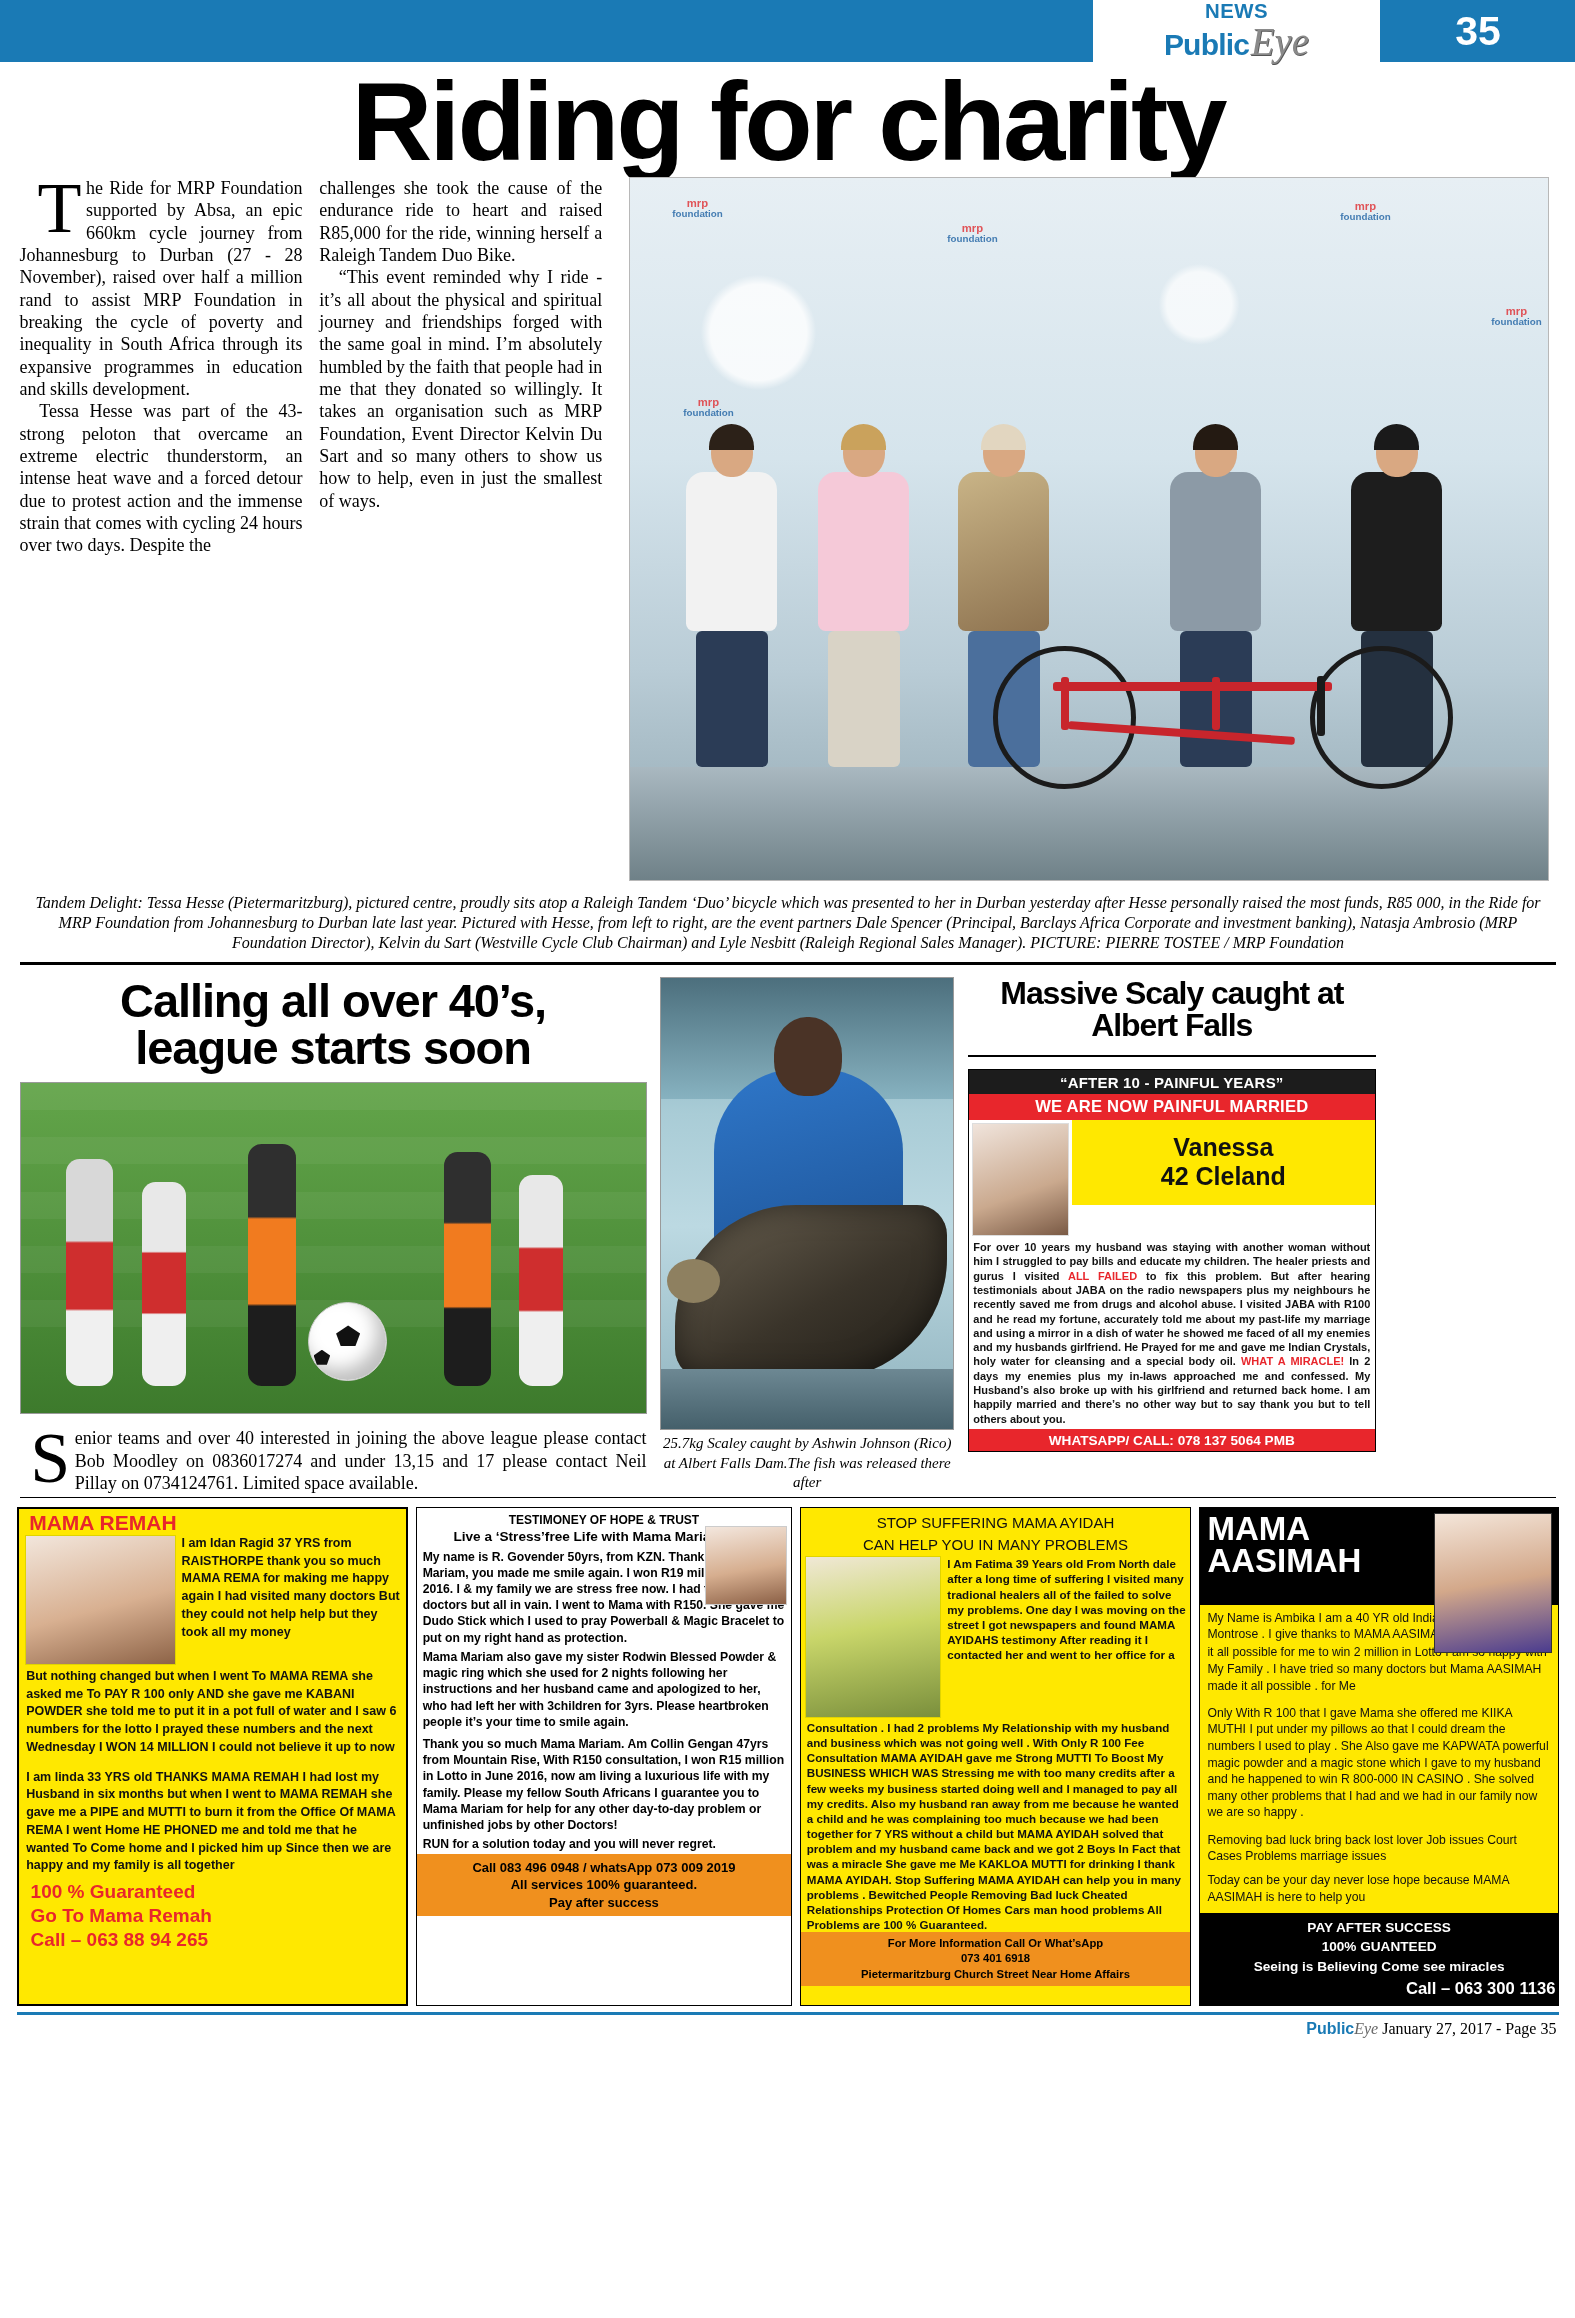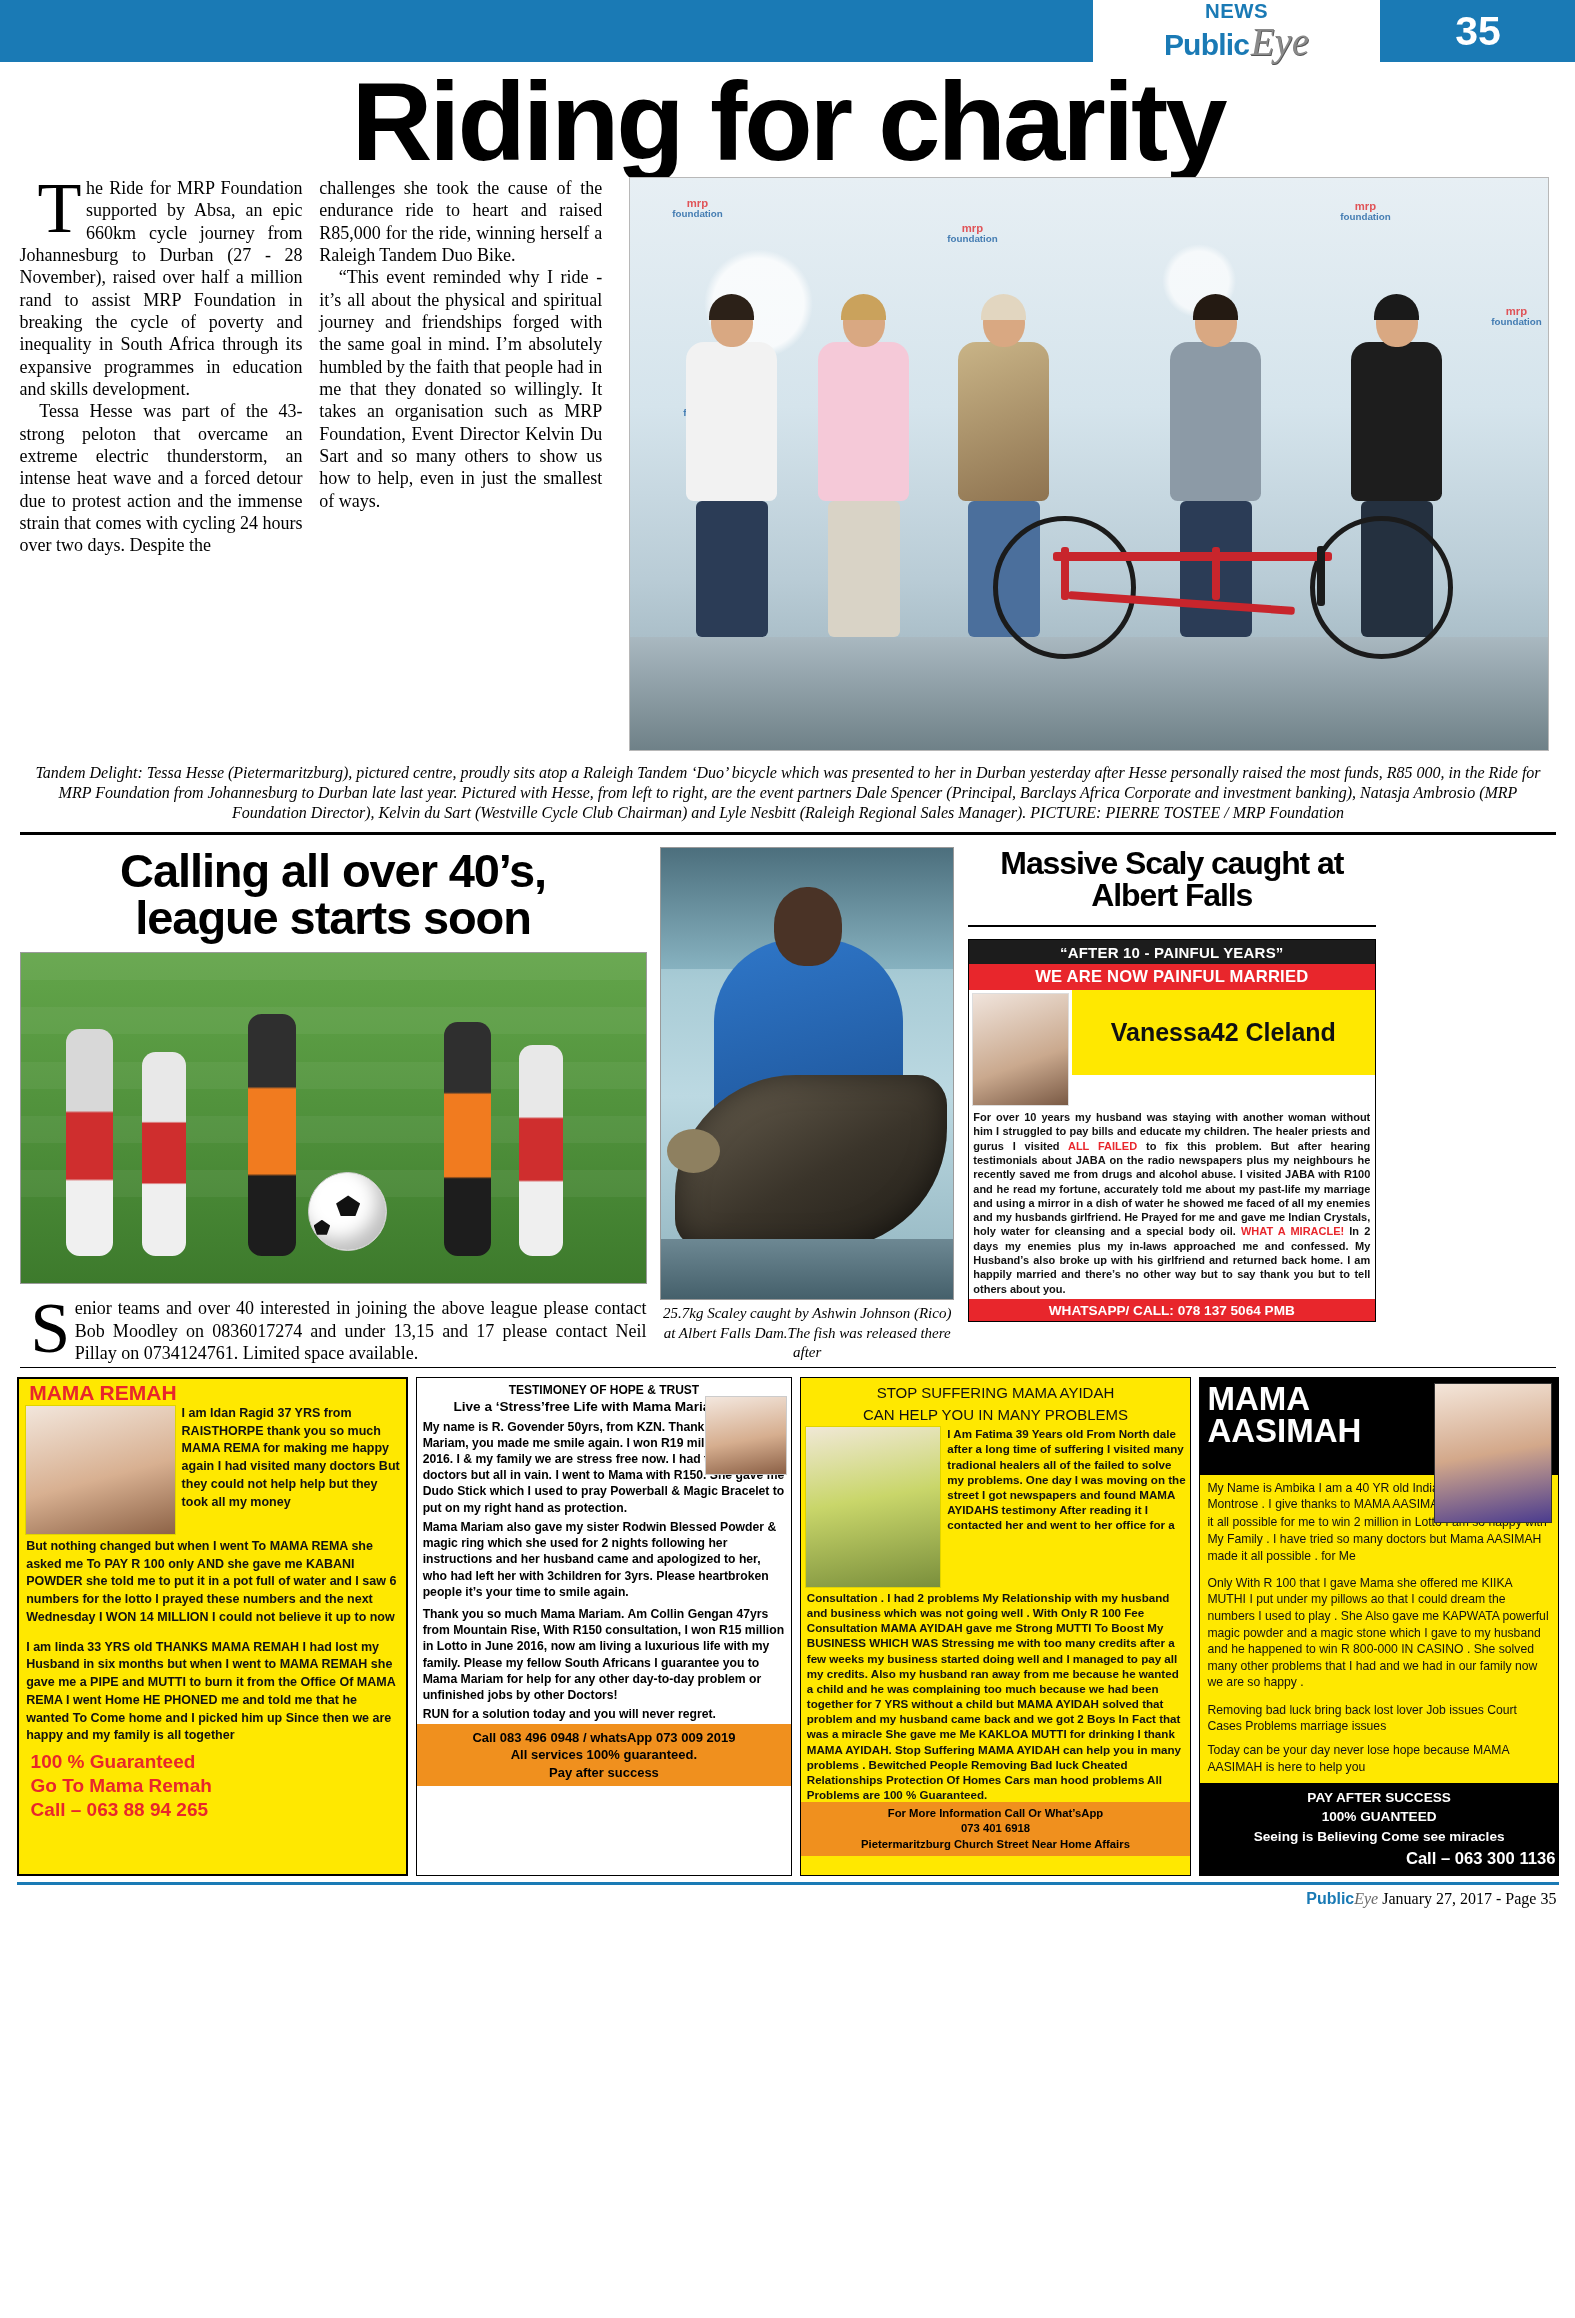--- a/index.html
+++ b/index.html
@@ -61,21 +61,21 @@
     font-size:18px; line-height:1.24; text-align:justify;
     hyphens:auto;
   }
   .dropcap-para { position:relative; }
   .dropcap {
     float:left; font-family:"Liberation Serif", serif;
     font-size:72px; line-height:0.78; font-weight:normal;
     padding:3px 4.5px 0 18px;
   }
   .photo-main {
-    width:920px; height:574px; position:relative; overflow:hidden;
+    width:920px; height:704px; position:relative; overflow:hidden;
     border:0.8px solid #b8b8b8;
     background:linear-gradient(180deg,#dfe9ef 0%,#cfe0ea 35%,#c5d6e0 60%,#8fa5ae 100%);
   }
   .photo-main .backdrop {
     position:absolute; inset:0;
     background:
       radial-gradient(circle at 14% 22%, rgba(255,255,255,.8) 0 5%, transparent 6%),
       radial-gradient(circle at 62% 18%, rgba(255,255,255,.7) 0 4%, transparent 5%),
       linear-gradient(180deg,#e7eff4 0%,#d5e4ec 40%,#b9ccd6 70%,#90a6b0 100%);
   }
@@ -163,21 +163,21 @@
     font-family:"Liberation Sans", sans-serif; font-weight:bold;
     font-size:16.6px; padding:3px 0; letter-spacing:0.2px;
   }
   .van-body { display:flex; padding:0; }
   .van-photo {
     width:97px; height:113px; flex:0 0 97px; margin:3px;
     background:linear-gradient(160deg,#f0e4dc,#caa98e 60%,#7a5a45);
     border:0.8px solid #ddd;
   }
   .van-name {
-    background:#ffe800; flex:1; display:flex; flex-direction:row;
+    background:#ffe800; flex:1; display:flex; flex-direction:column;
     align-items:center; justify-content:center;
     font-family:"Liberation Sans", sans-serif; font-weight:bold;
     font-size:25px; line-height:1.15; color:#111; padding:14px 0;
     height:85px;
   }
   .van-text {
     font-family:"Liberation Sans", sans-serif; font-size:11px;
     line-height:1.3; text-align:justify; padding:1.5px 4.5px 3px 4.5px;
     font-weight:bold; color:#111;
   }

